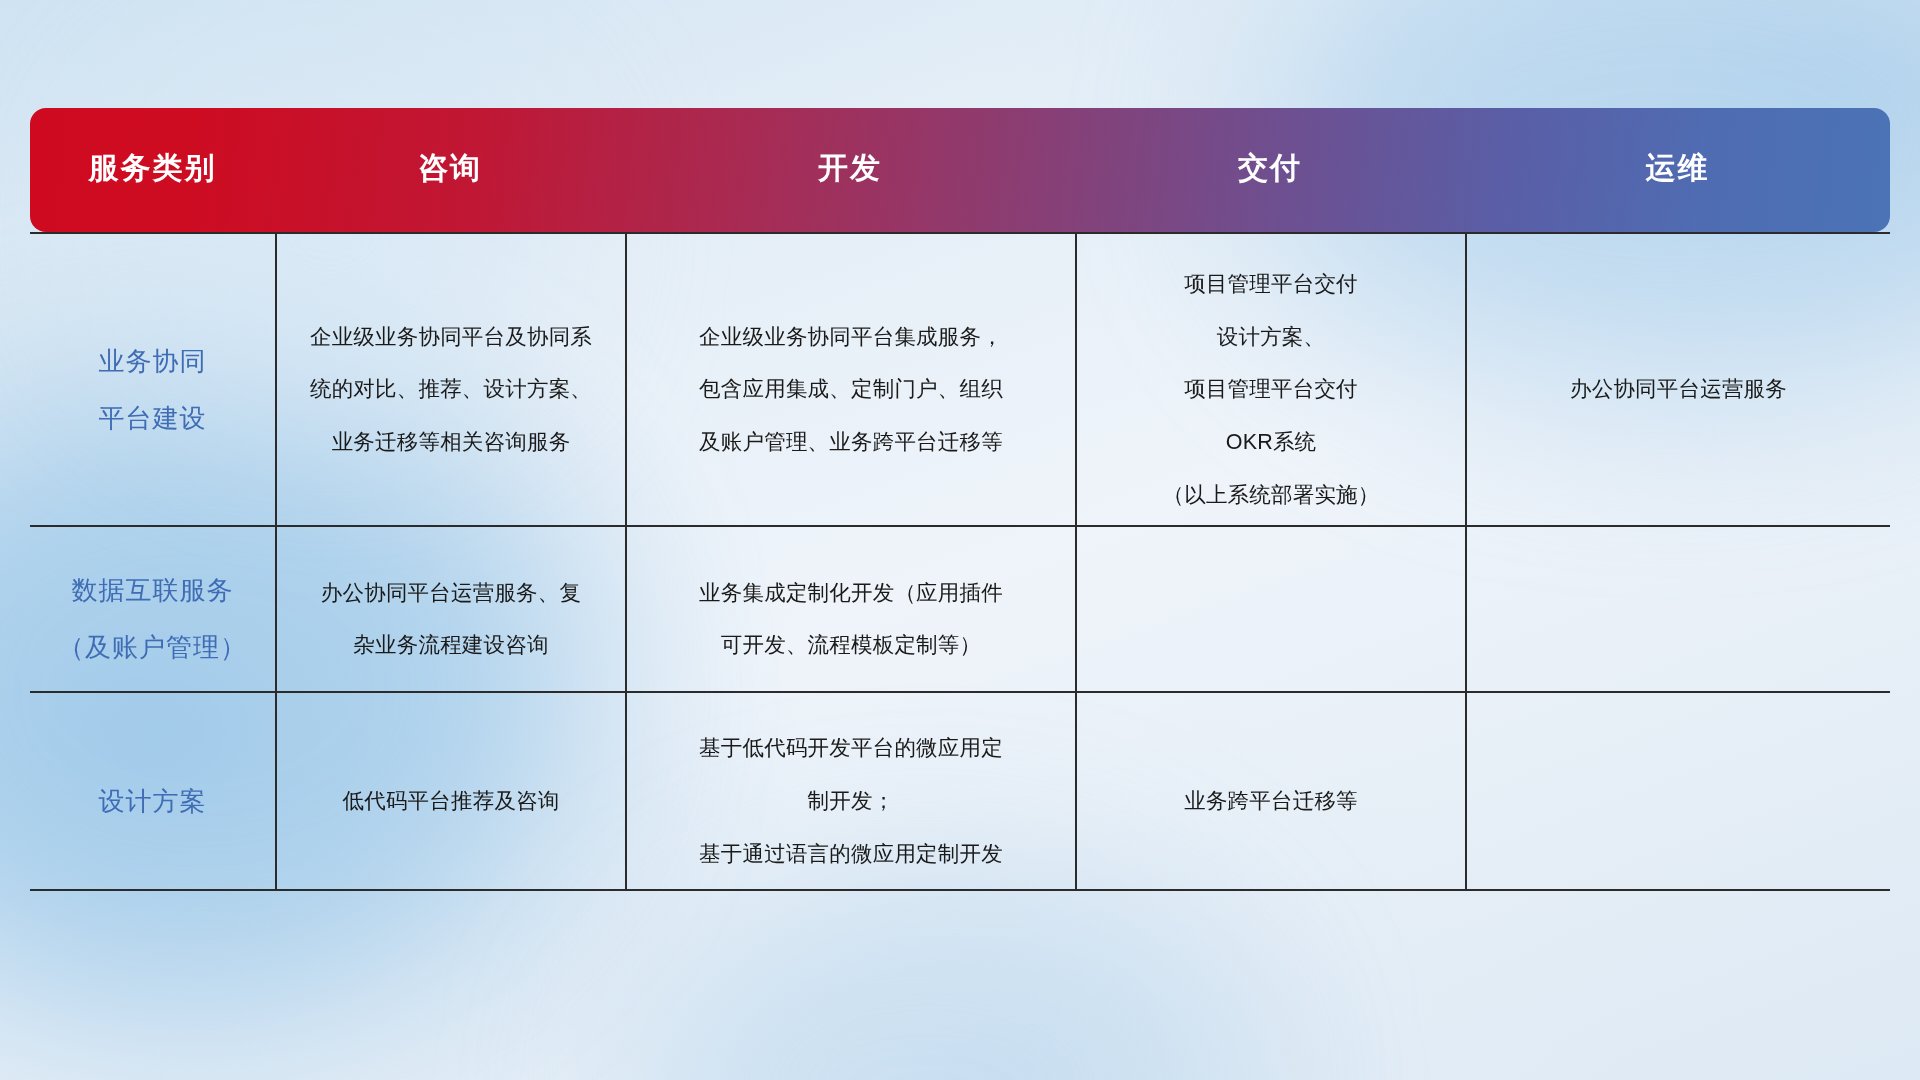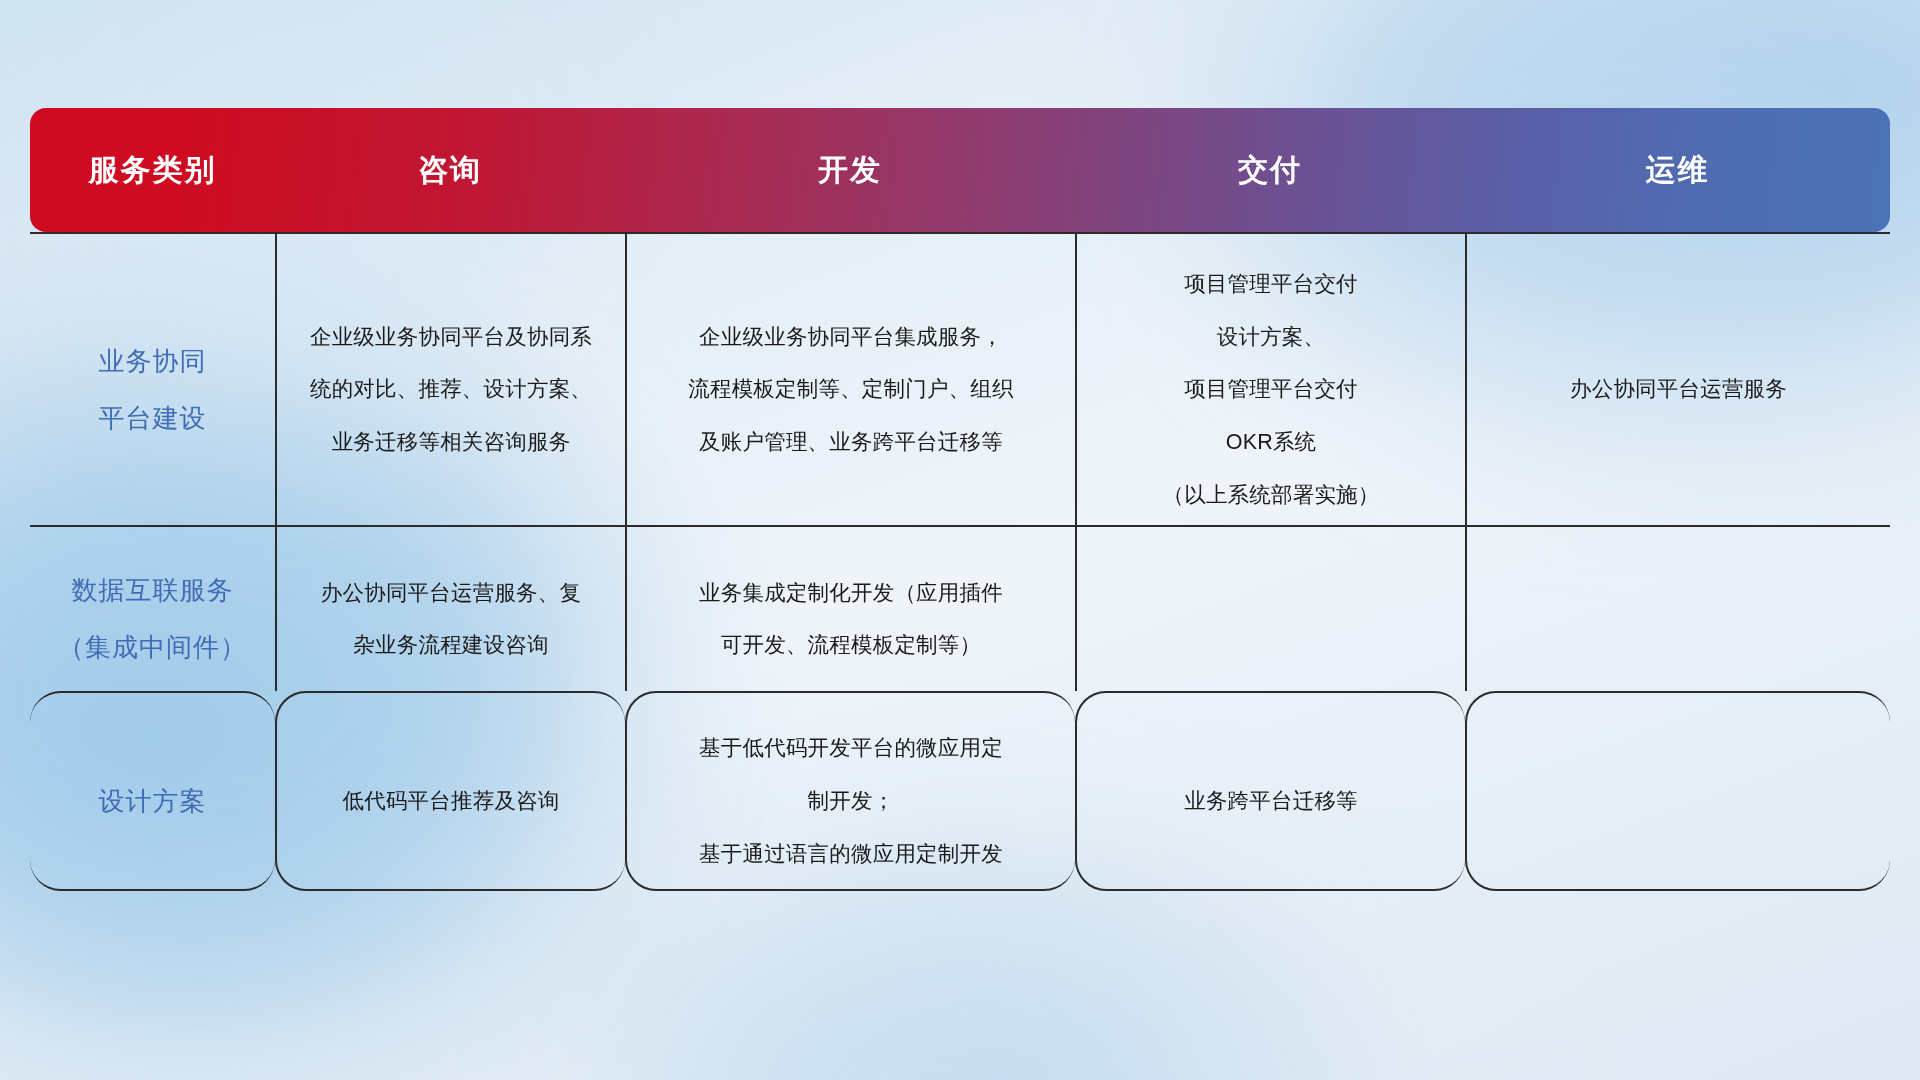--- a/index.html
+++ b/index.html
@@ -39,20 +39,21 @@
   table.svc {
     width: 1860px;
     border-collapse: separate;
     border-spacing: 0;
     table-layout: fixed;
   }
 
   
   thead tr {
     height: 124px;
+    font-family: Liberation Mono, monospace;
   }
   thead th {
     position: relative;
     color: #ffffff;
     font-size: 30px;
     font-weight: bold;
     letter-spacing: 2px;
     text-align: center;
     vertical-align: middle;
     border: none;
@@ -99,21 +100,20 @@
   tbody tr td:first-child {
     border-left: none;
     color: #3f6cb4;
     font-weight: normal;
     font-size: 26px;
     letter-spacing: 1px;
     line-height: 1.42;
   }
   tbody tr:last-child td {
     border-bottom: 2px solid #2b2b2b;
-    border-radius: 31px;
   }
   
   tbody tr:first-child td {
     border-top: 2px solid #2b2b2b;
   }
   tbody tr:last-child td:first-child,
   tbody tr:last-child td { border-bottom: 2px solid #2b2b2b; }
 
   tbody tr:nth-child(1) { height: 262px; }
   tbody tr:nth-child(2) { height: 166px; }
@@ -165,39 +165,39 @@
           <span class="line">业务协同</span>
           <span class="line">平台建设</span>
         </td>
         <td>
           <span class="line">企业级业务协同平台及协同系</span>
           <span class="line">统的对比、推荐、设计方案、</span>
           <span class="line">业务迁移等相关咨询服务</span>
         </td>
         <td>
           <span class="line">企业级业务协同平台集成服务，</span>
-          <span class="line">流程模板定制等、定制门户、组织</span>
+          <span class="line">包含应用集成、定制门户、组织</span>
           <span class="line">及账户管理、业务跨平台迁移等</span>
         </td>
         <td>
           <span class="line">项目管理平台交付</span>
           <span class="line">设计方案、</span>
           <span class="line">项目管理平台交付</span>
           <span class="line">OKR系统</span>
           <span class="line">（以上系统部署实施）</span>
         </td>
         <td>
           <span class="line">办公协同平台运营服务</span>
         </td>
       </tr>
 
       <tr>
         <td>
           <span class="line">数据互联服务</span>
-          <span class="line">（集成中间件）</span>
+          <span class="line">（及账户管理）</span>
         </td>
         <td>
           <span class="line">办公协同平台运营服务、复</span>
           <span class="line">杂业务流程建设咨询</span>
         </td>
         <td>
           <span class="line">业务集成定制化开发（应用插件</span>
           <span class="line">可开发、流程模板定制等）</span>
         </td>
         <td></td>

